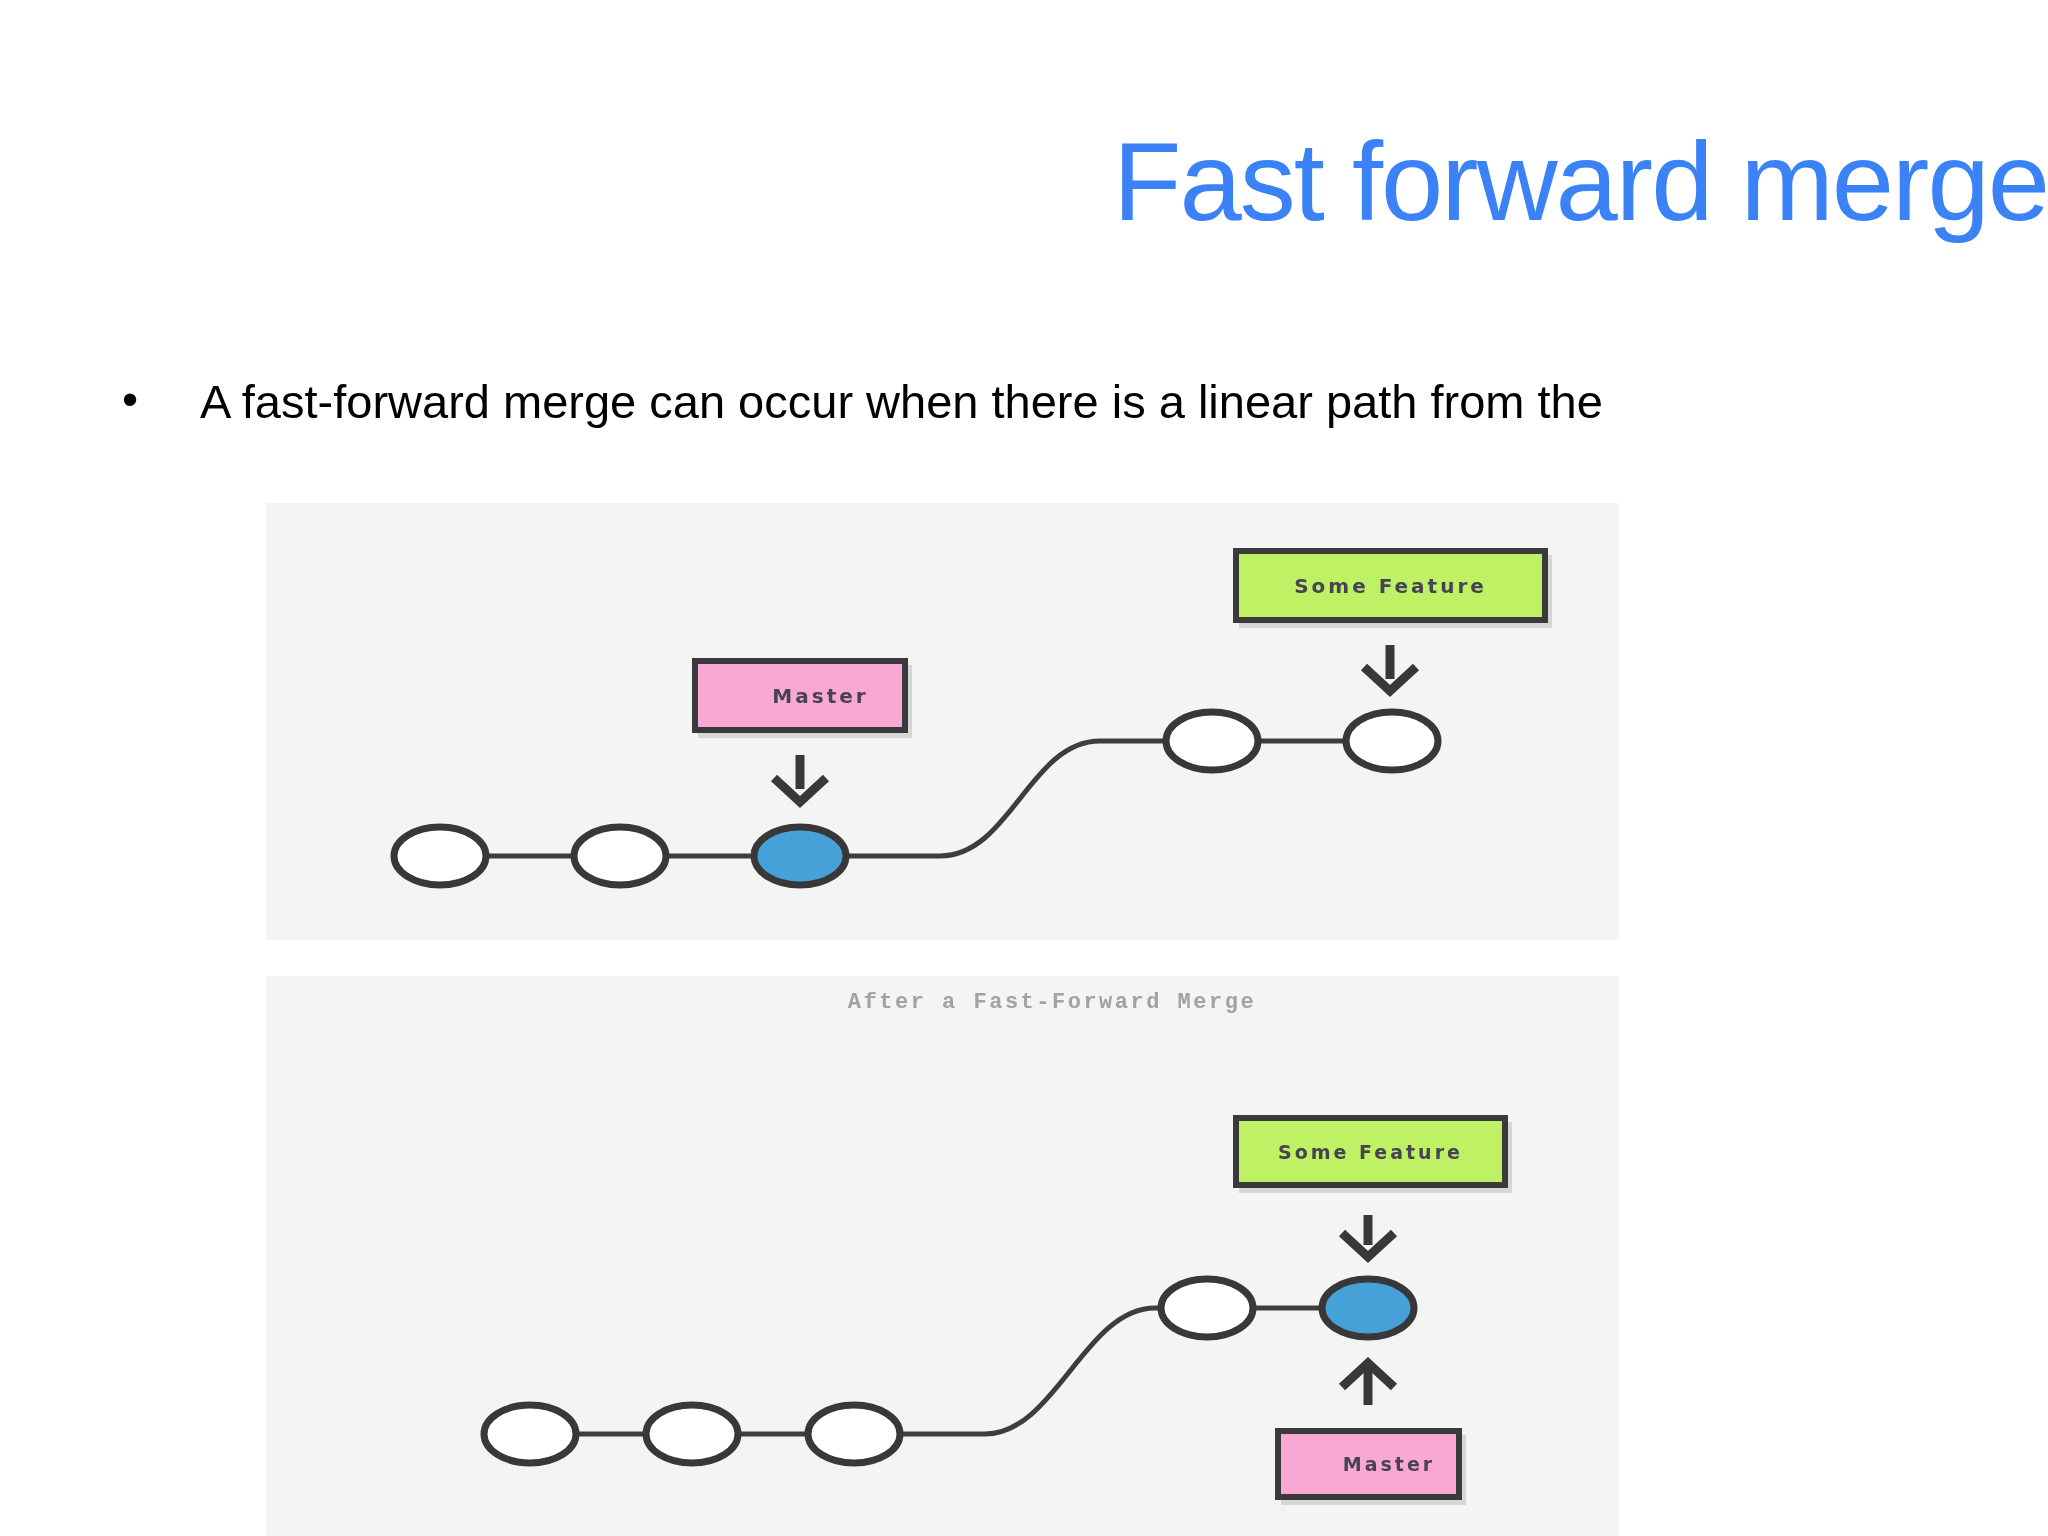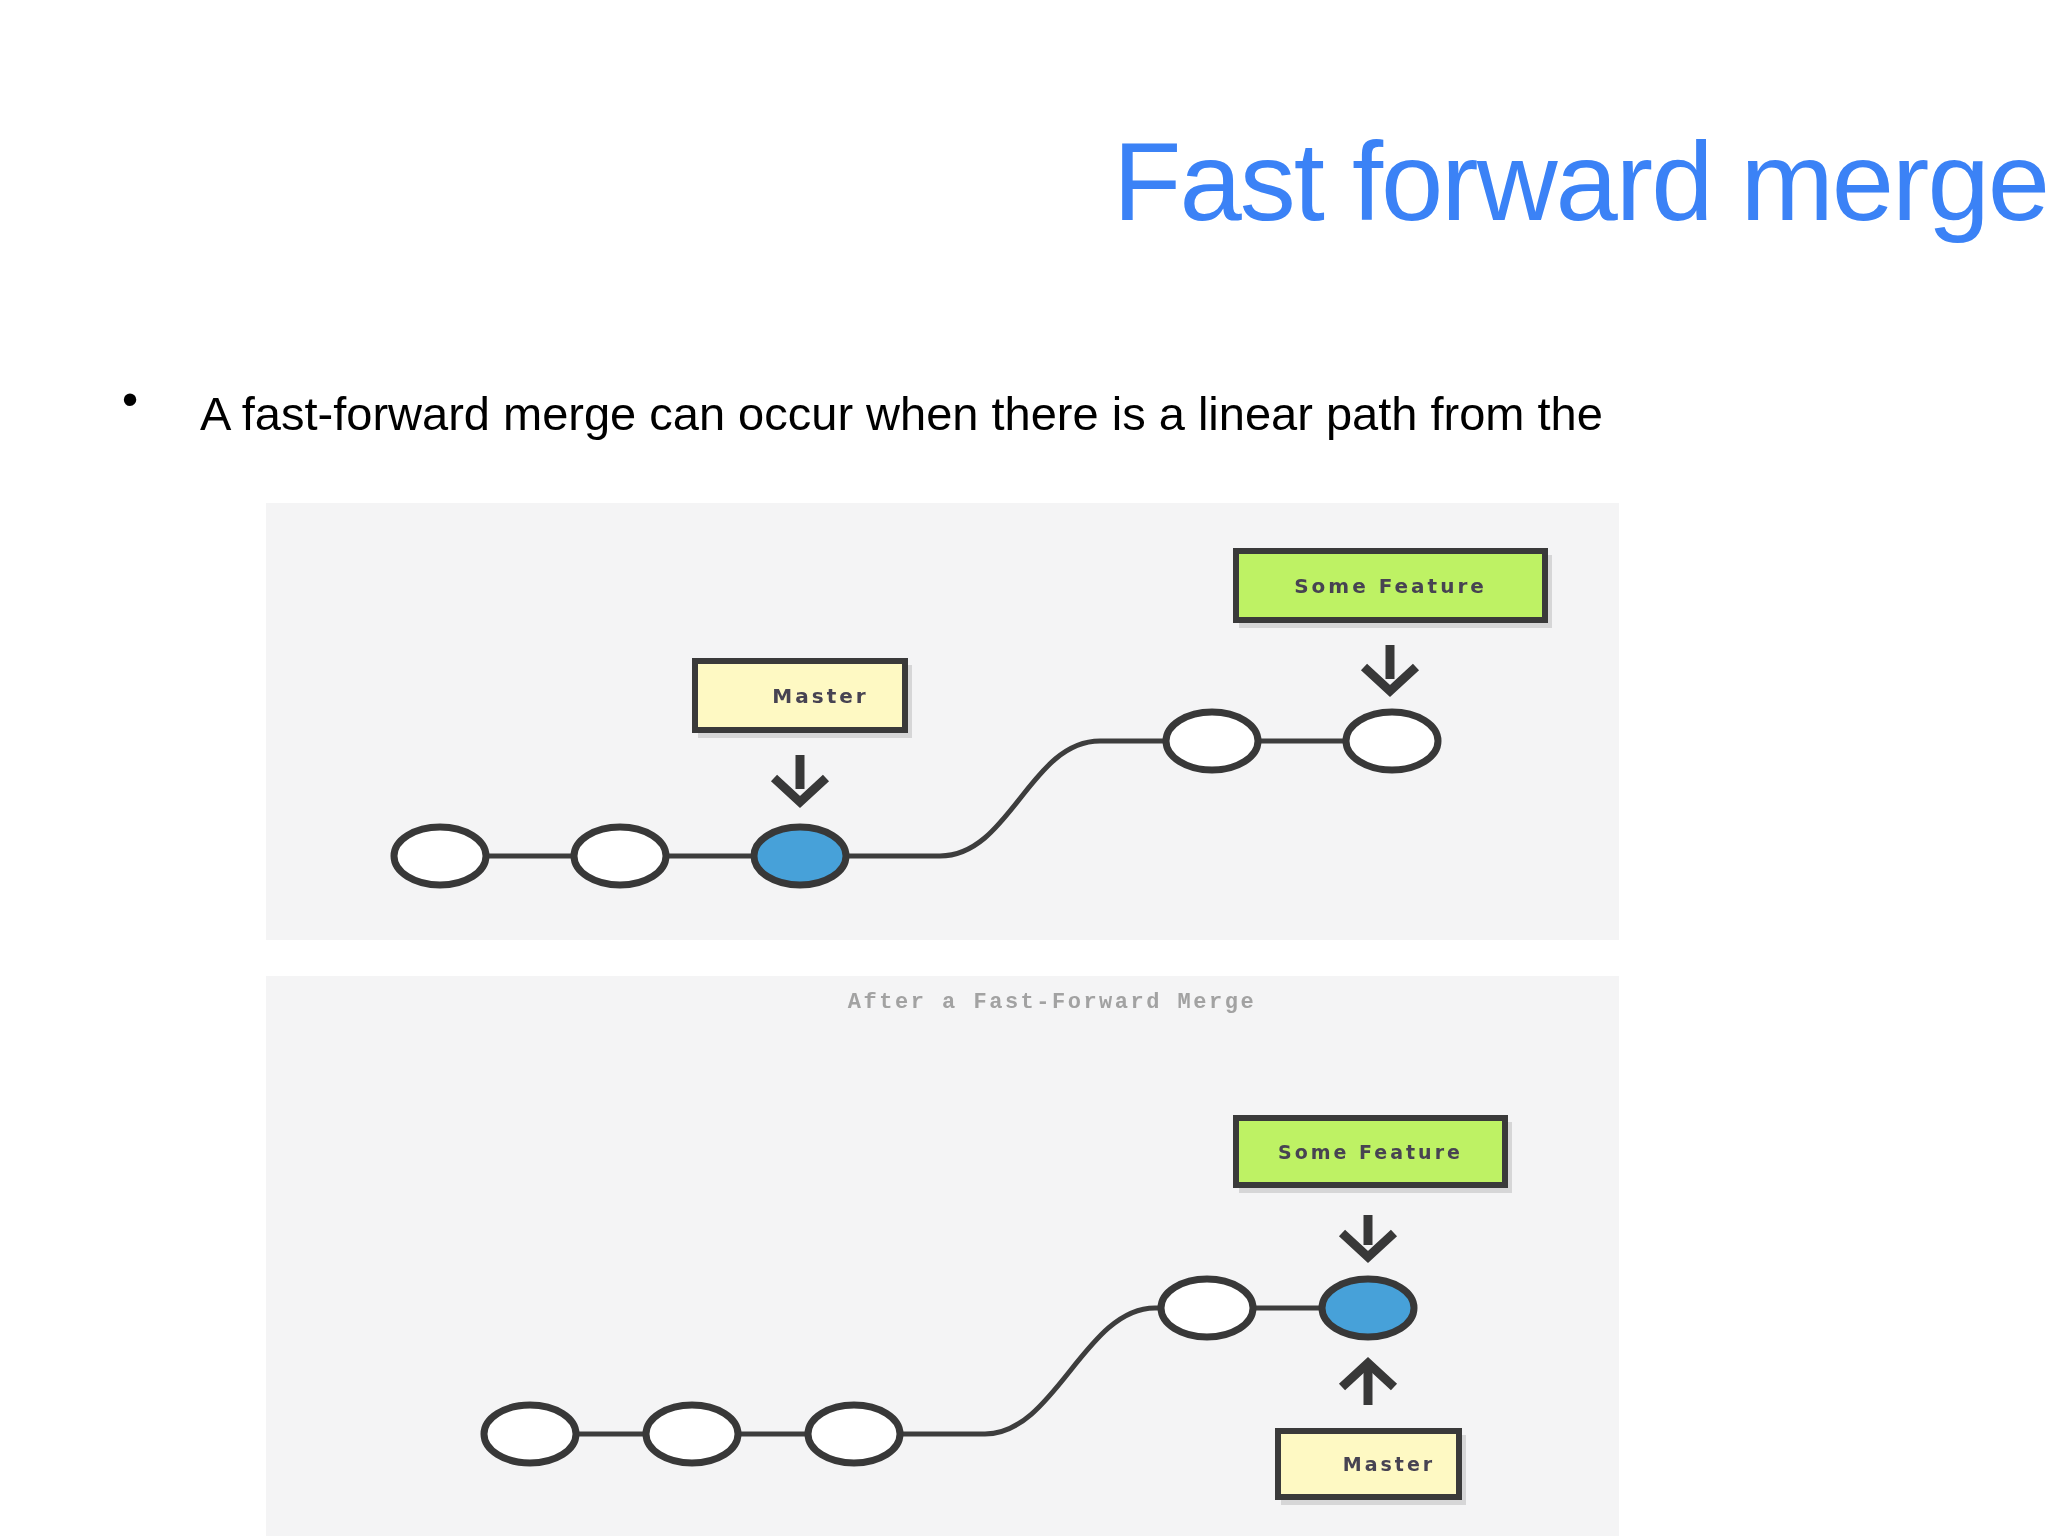--- a/index.html
+++ b/index.html
@@ -10,38 +10,38 @@
   .title{
     position:absolute;left:0;top:112px;width:2048px;
     text-align:right;font-size:112px;line-height:140px;
     color:#3b82f6;letter-spacing:-2px;font-weight:400;
   }
   .bullet-row{position:absolute;left:0;top:368px;width:2048px;}
   .bullet-dot{
     position:absolute;left:122px;top:4px;font-size:46px;color:#000;
   }
   .bullet-text{
-    position:absolute;left:200px;top:12px;width:1640px;
+    position:absolute;left:200px;top:0;width:1640px;
     font-size:47px;line-height:68px;color:#000;
   }
   .panel{
     position:absolute;left:266px;width:1353px;background:#f4f4f5;
   }
   #panel-before{top:503px;height:437px;}
   #panel-after{top:976px;height:560px;}
   .panel svg{position:absolute;left:0;top:0;}
   .gbox{
     position:absolute;box-sizing:border-box;border:6px solid #3a3a3a;
     display:flex;align-items:center;justify-content:center;
     font-family:"DejaVu Sans", sans-serif;font-weight:700;
     color:#474352;letter-spacing:3px;
     box-shadow:5px 6px 0 -1px rgba(0,0,0,0.12);
   }
   .gbox.feature{background:#bef264;}
-  .gbox.master{background:#fef9c3;padding-left:41px;}
+  .gbox.master{background:#f9a8d4;padding-left:41px;}
   #b1-feature{left:967px;top:45px;width:315px;height:75px;font-size:20px;}
   #b1-master{left:426px;top:155px;width:216px;height:75px;font-size:20px;}
   #b2-feature{left:967px;top:139px;width:275px;height:73px;font-size:19px;}
   #b2-master{left:1009px;top:452px;width:187px;height:72px;font-size:19px;}
   .caption{
     position:absolute;left:786px;top:14px;transform:translateX(-50%);
     white-space:nowrap;font-family:Liberation Mono, monospace;
     font-weight:700;font-size:22px;letter-spacing:2.5px;color:#a2a2a2;
   }
   .commit-line{stroke:#3d3d3d;stroke-width:5;fill:none;}

